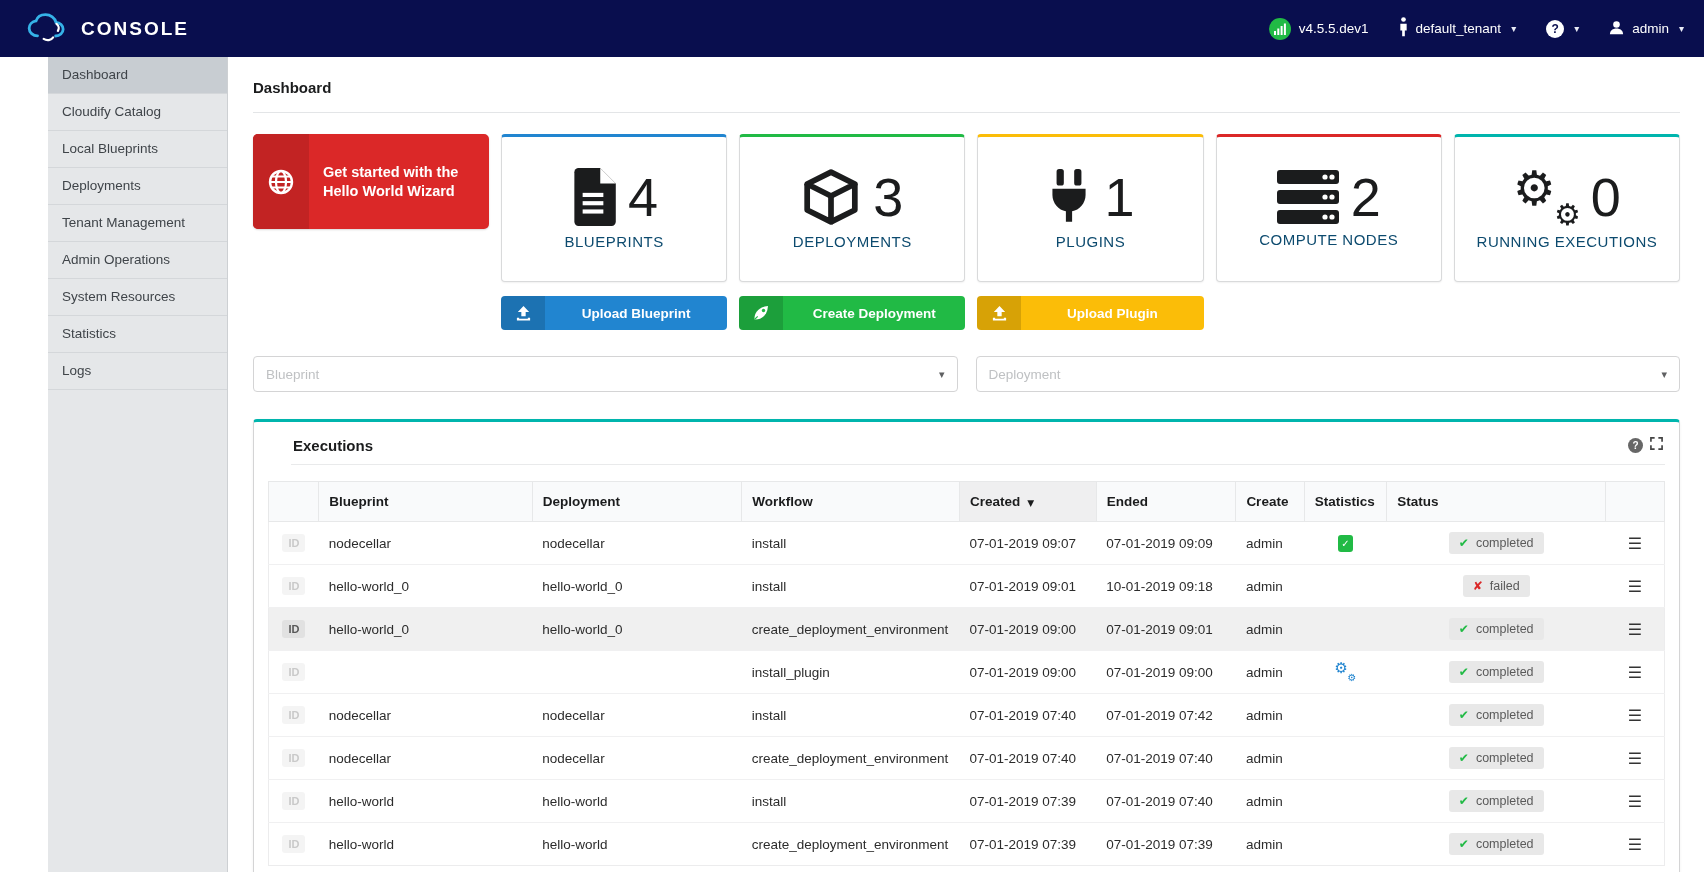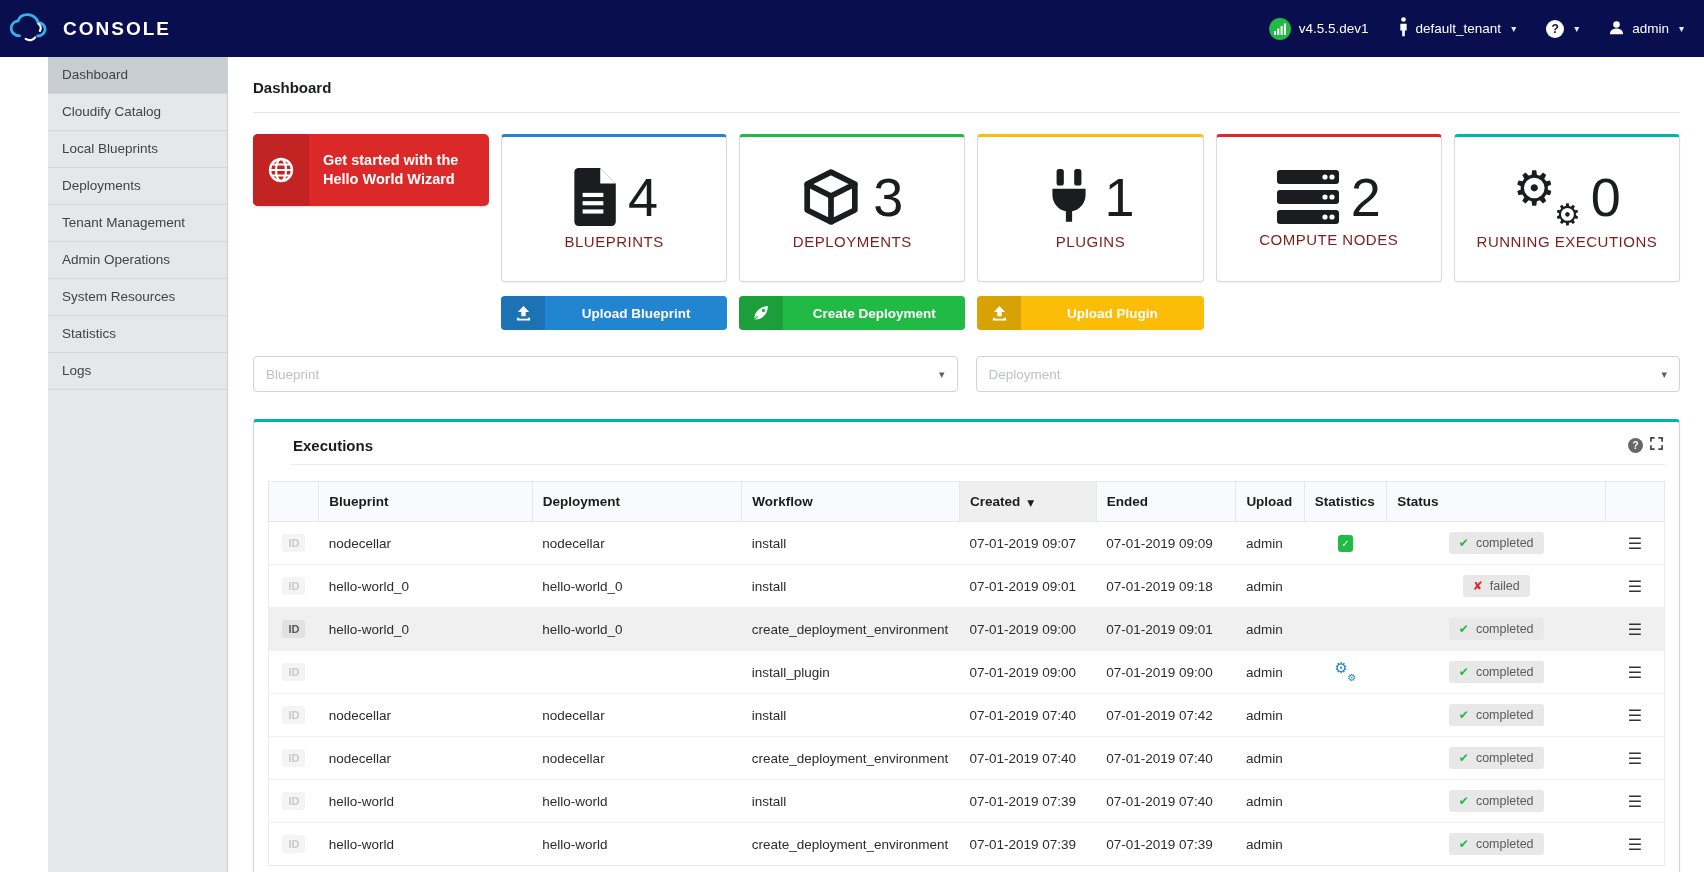--- a/index.html
+++ b/index.html
@@ -1,53 +1,53 @@
 <!DOCTYPE html>
 <html><head>
 <meta charset="utf-8">
 <style>
   * { margin:0; padding:0; box-sizing:border-box; }
   html,body { background:#fff; }
   body { font-family:"Liberation Sans", sans-serif; }
   .app { width:1704px; height:872px; overflow:hidden; display:flex; flex-direction:column; background:#fff; }
 
   
-  .navbar { height:57px; flex:0 0 57px; background:#090e4e; display:flex; align-items:center; padding:0 20px 0 8px; color:#fff; }
+  .navbar { height:57px; flex:0 0 57px; background:#090e4e; display:flex; align-items:center; padding:0 20px 0 26px; color:#fff; }
   .brand { display:flex; align-items:center; gap:9px; cursor:pointer; }
   .brand-text { font-size:19px; font-weight:bold; letter-spacing:2px; }
   .nav-right { margin-left:auto; display:flex; align-items:center; gap:30px; font-size:13.5px; }
   .nav-item { display:flex; align-items:center; gap:8px; cursor:pointer; white-space:nowrap; }
   .caret { font-family:"DejaVu Sans",sans-serif; font-size:10px; color:#e8eaf6; margin-left:2px; }
   .green-circle { width:22px; height:22px; border-radius:50%; background:#21ba45; display:flex; align-items:center; justify-content:center; }
   .q-nav { width:18px; height:18px; border-radius:50%; background:#fff; color:#090e4e; font-weight:bold; font-size:12px; display:flex; align-items:center; justify-content:center; }
 
   
   .body-row { flex:1; display:flex; min-height:0;padding-left:48px; }
   .sidebar { width:180px; flex:0 0 180px; background:#e5e7e9; border-right:1px solid #cdd0d3; }
   .side-item { height:37px; line-height:36px; padding-left:14px; font-size:13.5px; color:#3f4449; border-bottom:1px solid #d4d7da; cursor:pointer; }
   .side-item.active { background:#c8cdd2; }
   .main { flex:1; padding:20px 24px 0 25px; overflow:hidden; }
 
   .breadcrumb { font-size:15px; font-weight:bold; color:#1b1c1d; padding:2px 0 16px 0; border-bottom:1px solid #e3e5e7; margin-bottom:21px; }
 
   
   .cards-area { display:flex; gap:12px; }
   .wizard-col { width:236px; flex:0 0 236px; display:flex; flex-direction:column; gap:27px; }
-  .wizard-btn { height:72px; border-radius:5px; color:#fff; font-weight:bold; font-size:14.5px; display:flex; align-items:stretch; overflow:hidden; cursor:pointer; box-shadow:0 1px 2px rgba(0,0,0,.15); }
+  .wizard-btn { height:95px; border-radius:5px; color:#fff; font-weight:bold; font-size:14.5px; display:flex; align-items:stretch; overflow:hidden; cursor:pointer; box-shadow:0 1px 2px rgba(0,0,0,.15); }
   .wizard-btn .icon-seg { width:56px; flex:0 0 56px; display:flex; align-items:center; justify-content:center; }
   .wizard-btn .label-seg { flex:1; display:flex; align-items:center; padding:0 4px 0 14px; line-height:1.3; }
   .wiz-red { background:#db2828; } .wiz-red .icon-seg { background:#c22323; }
   .wiz-teal { background:#00b1a9; } .wiz-teal .icon-seg { background:#009a93; }
 
   .cards-right { flex:1; display:flex; flex-direction:column; gap:14px; }
   .stat-cards { display:grid; grid-template-columns:repeat(5,1fr); gap:12px; }
   .stat-card { height:148px; background:#fff; border:1px solid #d9dadb; border-top:3px solid #888; border-radius:4px; box-shadow:0 1px 2px rgba(0,0,0,.06); display:flex; flex-direction:column; align-items:center; justify-content:center; }
   .stat-main { display:flex; align-items:center; gap:12px; }
   .stat-num { font-size:54px; color:#1b1c1d; line-height:1; }
-  .stat-label { font-size:15px; color:#7f1d1d; letter-spacing:.5px; margin-top:7px; }
+  .stat-label { font-size:15px; color:#0c4a6e; letter-spacing:.5px; margin-top:7px; }
   .stat-icon { display:flex; align-items:center; justify-content:center; }
   .cogs-wrap { position:relative; width:66px; height:58px; font-family:"DejaVu Sans",sans-serif; color:#1b1c1d; }
   .cogs-wrap .g1 { position:absolute; left:0; top:-8px; font-size:48px; }
   .cogs-wrap .g2 { position:absolute; right:-2px; bottom:-6px; font-size:30px; }
 
   .action-row { display:grid; grid-template-columns:repeat(5,1fr); gap:12px; }
   .action-btn { height:34px; border-radius:4px; color:#fff; font-weight:bold; font-size:13.5px; display:flex; align-items:stretch; overflow:hidden; cursor:pointer; }
   .action-btn .a-icon { width:44px; flex:0 0 44px; background:rgba(0,0,0,.14); display:flex; align-items:center; justify-content:center; }
   .action-btn .a-label { flex:1; display:flex; align-items:center; justify-content:center; }
 
@@ -322,21 +322,21 @@
               <col style="width:4.2%">
           </colgroup>
           <thead>
               <tr>
                 <th></th>
                 <th>Blueprint</th>
                 <th>Deployment</th>
                 <th>Workflow</th>
                 <th class="sorted">Created<span class="sort-arrow">▼</span></th>
                 <th>Ended</th>
-                <th>Upload</th>
+                <th>Create</th>
                 <th>Statistics</th>
                 <th>Status</th>
                 <th></th>
               </tr>
             </thead>
           <tbody>
               <tr>
                 <td class="center"><span class="id-badge">ID</span></td>
                 <td>nodecellar</td>
                 <td>nodecellar</td>
@@ -347,21 +347,21 @@
                 <td class="center"><span class="attr-tasks">✓</span></td>
                 <td class="center"><span class="status-badge"><span class="st-ico st-ok">✔</span>completed</span></td>
                 <td class="center"><span class="hamburger">☰</span></td>
               </tr>
               <tr>
                 <td class="center"><span class="id-badge">ID</span></td>
                 <td>hello-world_0</td>
                 <td>hello-world_0</td>
                 <td>install</td>
                 <td>07-01-2019 09:01</td>
-                <td>07-01-2019 09:18</td>
+                <td>10-01-2019 09:18</td>
                 <td>admin</td>
                 <td class="center"></td>
                 <td class="center"><span class="status-badge"><span class="st-ico st-fail">✘</span>failed</span></td>
                 <td class="center"><span class="hamburger">☰</span></td>
               </tr>
               <tr class="highlighted">
                 <td class="center"><span class="id-badge">ID</span></td>
                 <td>hello-world_0</td>
                 <td>hello-world_0</td>
                 <td>create_deployment_environment</td>

